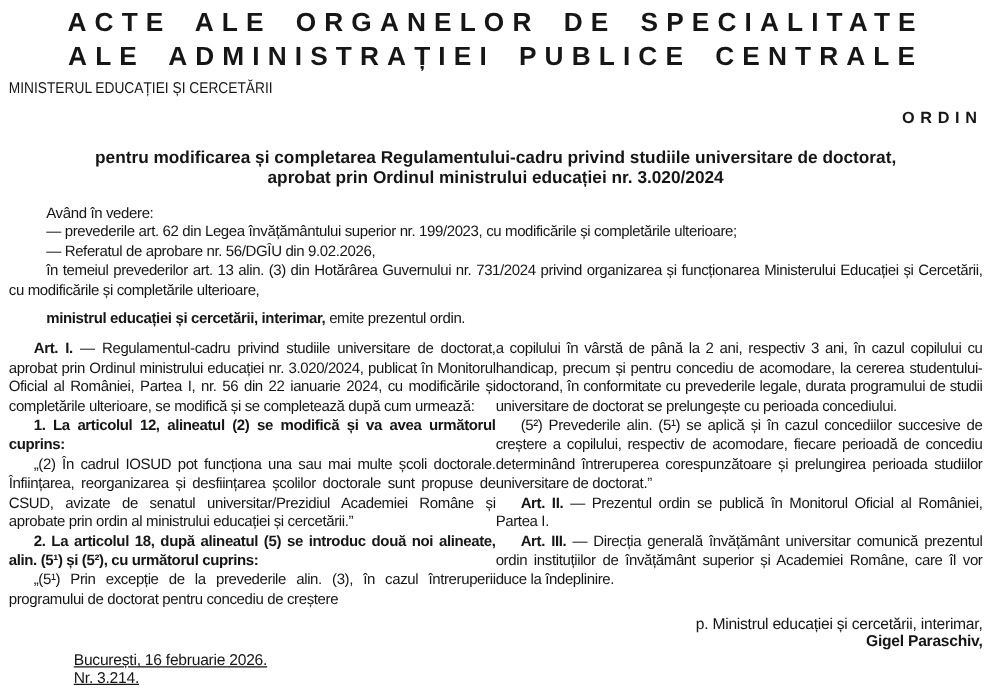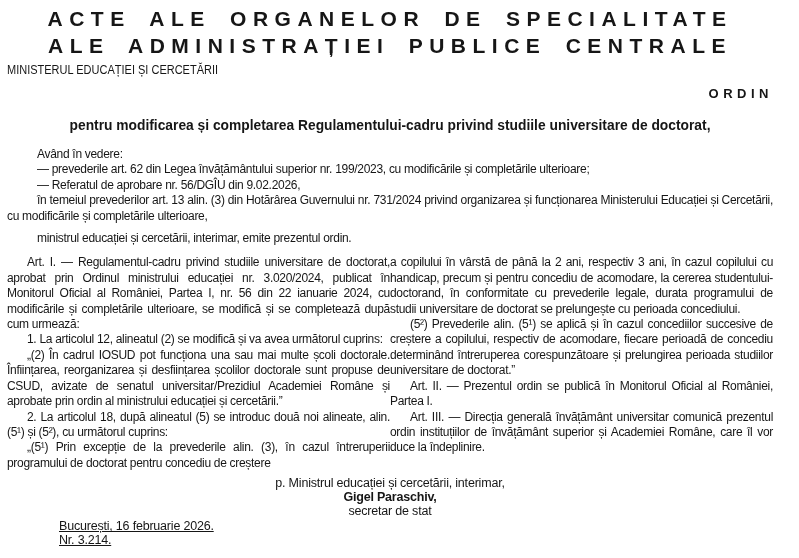--- a/index.html
+++ b/index.html
@@ -4,21 +4,21 @@
 <style>
   html, body { margin:0; padding:0; background:#ffffff; }
   .page {
     position:relative;
     width:799px; height:558px;
     overflow:hidden;
     background:#ffffff;
     color:#161616;
     font-family:"Liberation Sans","DejaVu Sans",sans-serif;
     box-sizing:border-box;
-    padding:6px 26px 0 7px;
+    padding:6px 13px 0 7px;
   }
   .rubric {
     text-align:center;
     font-weight:bold;
     font-size:21px;
     line-height:26.5px;
     letter-spacing:6.5px;
     word-spacing:7px;
   }
   .rubric .rub-line { display:block; white-space:nowrap; }
@@ -56,24 +56,24 @@
   .cols {
     display:flex;
     margin-top:9px;
     font-size:12px;
     line-height:15.4px;
     letter-spacing:-0.3px;
   }
   .col { flex:1 1 0; min-width:0; text-align:justify; }
   .col p { margin:0; text-indent:20px; }
   .col p.flush { text-indent:0; }
-  .b { font-weight:normal; }
+  .b { font-weight:bold; }
   .sig {
     margin-top:5px;
-    text-align:center;
+    text-align:right;
     font-size:12.5px;
     line-height:14px;
     letter-spacing:-0.2px;
   }
   .sig .name { font-weight:bold; }
   .footer {
     margin-top:1px;
     margin-left:52px;
     font-size:12.5px;
     line-height:14px;
@@ -90,20 +90,21 @@
     <span class="rub-line">ACTE ALE ORGANELOR DE SPECIALITATE</span>
     <span class="rub-line">ALE ADMINISTRAȚIEI PUBLICE CENTRALE</span>
   </div>
 
   <div class="ministry">MINISTERUL EDUCAȚIEI ȘI CERCETĂRII</div>
 
   <div class="order-heading">ORDIN</div>
 
   <div class="order-title">
     <span class="t-line">pentru modificarea și completarea Regulamentului-cadru privind studiile universitare de doctorat,</span>
+    <span class="t-line">aprobat prin Ordinul ministrului educației nr. 3.020/2024</span>
   </div>
 
   <div class="preamble">
       <p><span>Având în vedere:</span></p>
       <p><span>— prevederile art. 62 din Legea învățământului superior nr. 199/2023, cu modificările și completările ulterioare;</span></p>
       <p><span>— Referatul de aprobare nr. 56/DGÎU din 9.02.2026,</span></p>
       <p><span>în temeiul prevederilor art. 13 alin. (3) din Hotărârea Guvernului nr. 731/2024 privind organizarea și funcționarea Ministerului Educației și Cercetării, cu modificările și completările ulterioare,</span></p>
     </div>
 
   <div class="issuer"><span class="b">ministrul educației și cercetării, interimar,</span><span> emite prezentul ordin.</span></div>
@@ -120,21 +121,20 @@
         <p class="flush"><span>a copilului în vârstă de până la 2 ani, respectiv 3 ani, în cazul copilului cu handicap, precum și pentru concediu de acomodare, la cererea studentului-doctorand, în conformitate cu prevederile legale, durata programului de studii universitare de doctorat se prelungește cu perioada concediului.</span></p>
         <p><span>(5²) Prevederile alin. (5¹) se aplică și în cazul concediilor succesive de creștere a copilului, respectiv de acomodare, fiecare perioadă de concediu determinând întreruperea corespunzătoare și prelungirea perioada studiilor universitare de doctorat.”</span></p>
         <p><span class="b">Art. II.</span><span> — Prezentul ordin se publică în Monitorul Oficial al României, Partea I.</span></p>
         <p><span class="b">Art. III.</span><span> — Direcția generală învățământ universitar comunică prezentul ordin instituțiilor de învățământ superior și Academiei Române, care îl vor duce la îndeplinire.</span></p>
       </div>
   </div>
 
   <div class="sig">
     <div>p. Ministrul educației și cercetării, interimar,</div>
     <div class="name">Gigel Paraschiv,</div>
-    <div>secretar de stat</div>
   </div>
 
   <div class="footer">
     <div>București, 16 februarie 2026.</div>
     <div>Nr. 3.214.</div>
   </div>
 
 </div>
 
 </body></html>

